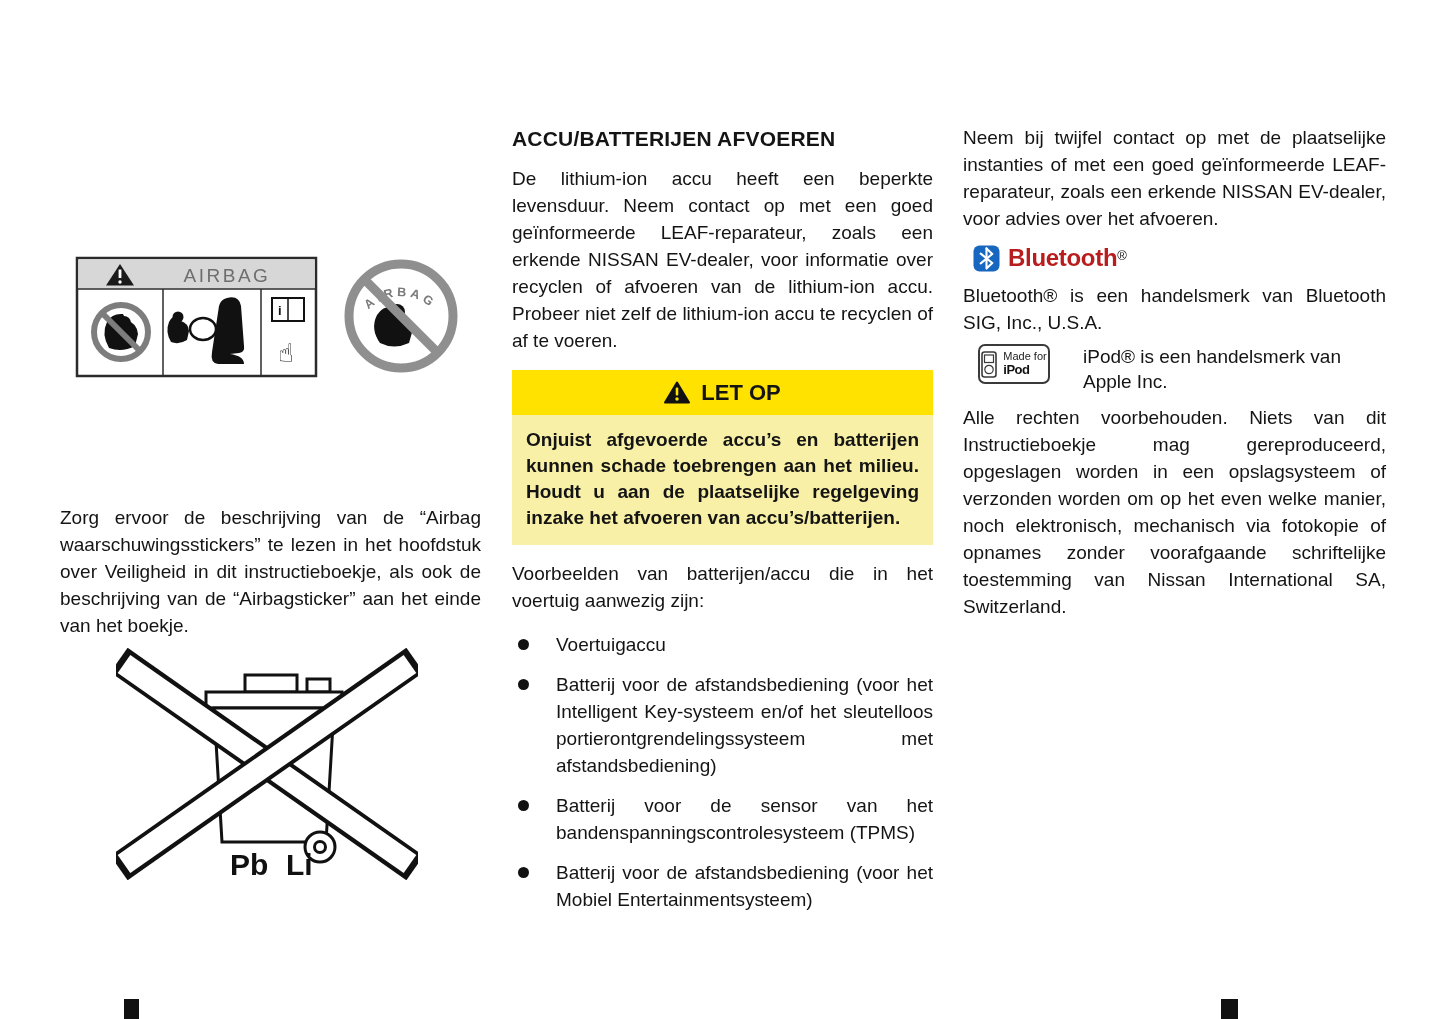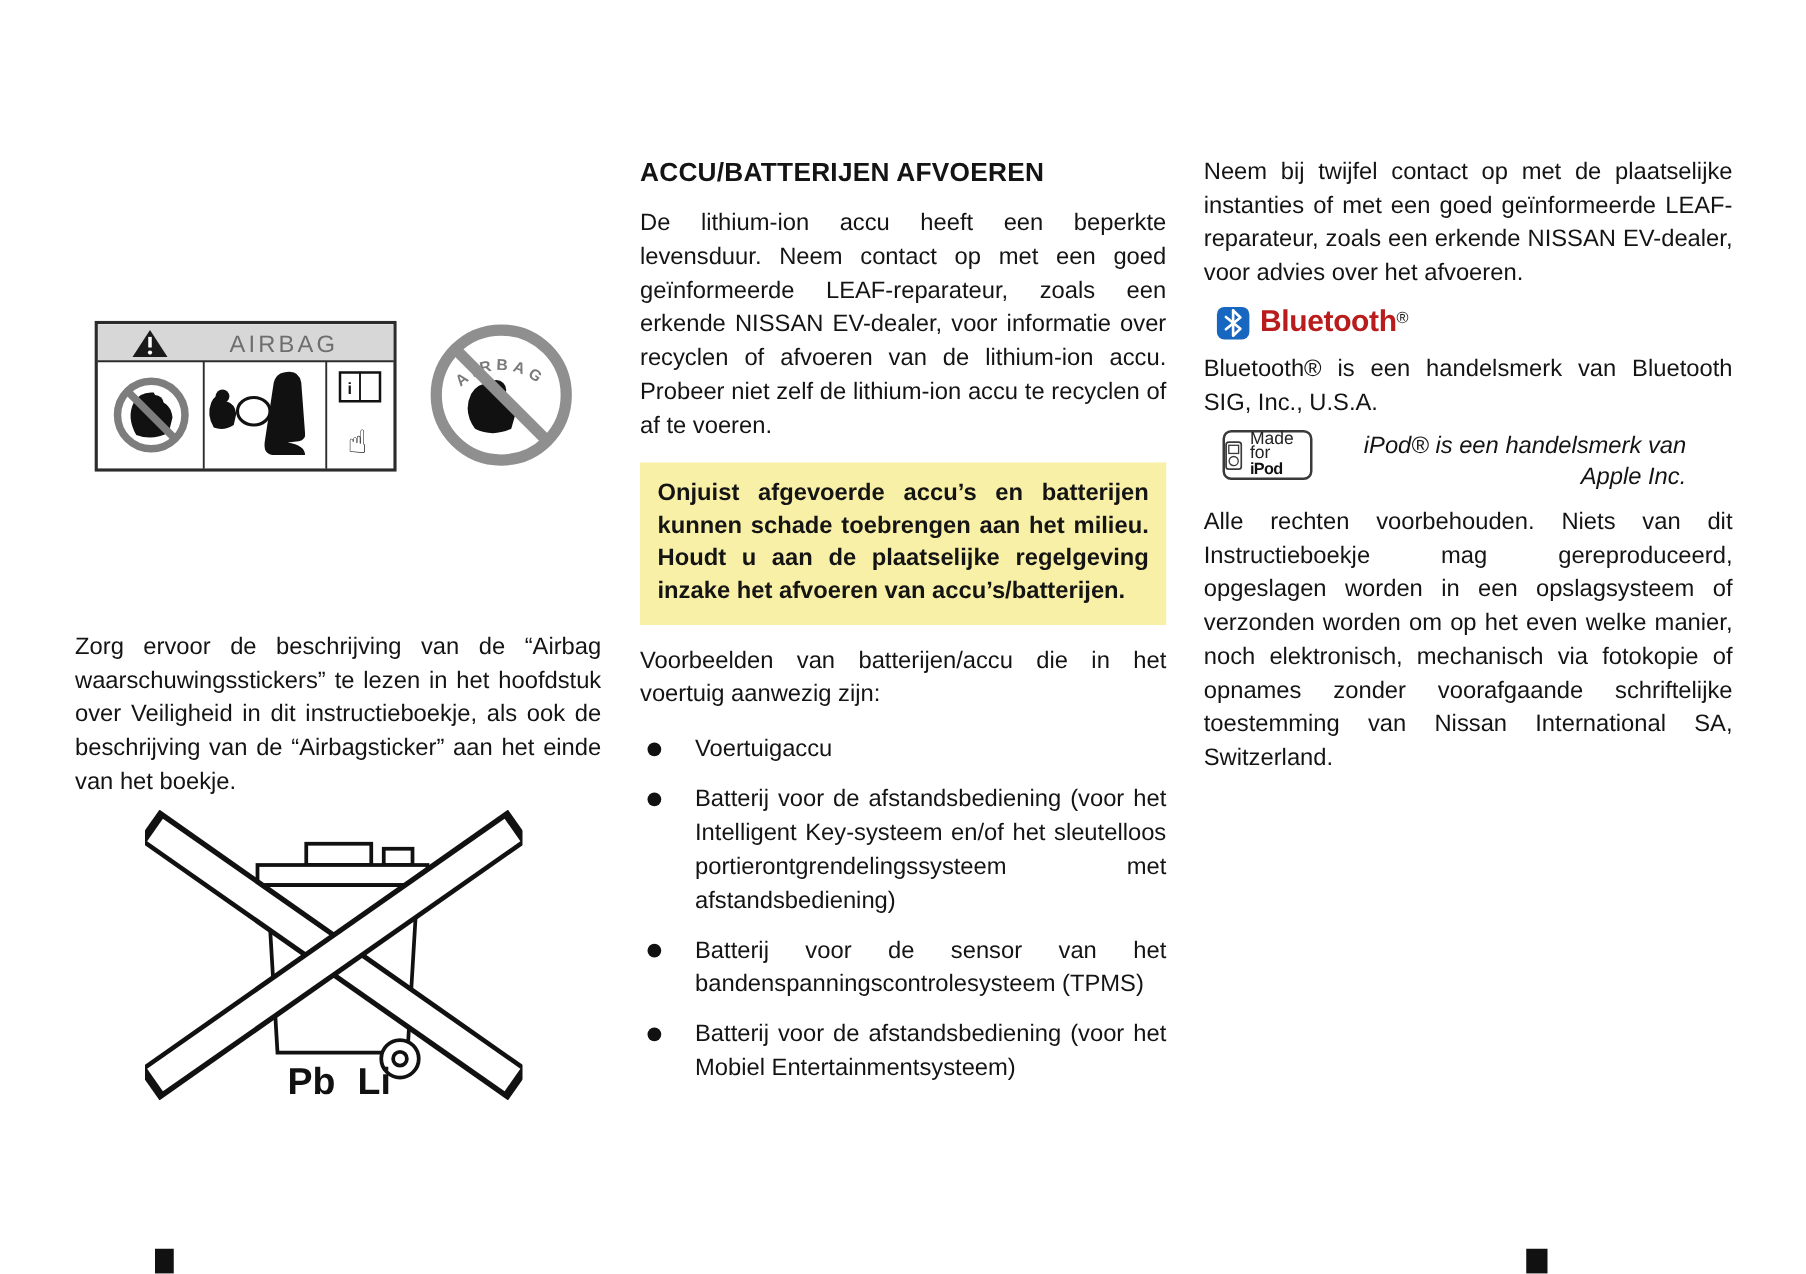--- a/index.html
+++ b/index.html
@@ -14,23 +14,23 @@
   .caution-body { background:#f8f0a6; padding:12px 14px 14px; font-size:19px; line-height:26px; font-weight:bold; text-align:justify; }
   .bullets { list-style:none; margin-top:17px; }
   .bullets li { display:flex; margin-bottom:13px;gap:10px; }
   .dot { flex:none; width:11px; height:11px; border-radius:50%; background:#111; margin:8px 17px 0 6px; }
   .li-text { flex:1; }
   .bt-row { display:flex; align-items:center; gap:8px; margin:12px 0 10px 10px; }
   .bt-word { font-size:24px; font-weight:bold; letter-spacing:-0.3px; color:#b91c1c; }
   .bt-reg { font-size:13px; vertical-align:super; }
   .ipod-row { display:flex; align-items:flex-start; gap:33px; margin:8px 0 0 15px; }
   .ipod-badge { flex:none; border:2px solid #3a3a3a; border-radius:7px; width:72px; height:40px; display:flex; align-items:center; justify-content:center; gap:6px; }
-  .made-for { display:block; font-size:14px; line-height:11px; color:#222; }
+  .made-for { display:block; font-size:11px; line-height:11px; color:#222; }
   .ipod-word { display:block; font-size:13px; font-weight:bold; line-height:16px; letter-spacing:-0.5px; color:#111; }
-  .ipod-text { width:266px; text-align:right; line-height:25px;font-style:italic; }
+  .ipod-text { width:266px; text-align:left; line-height:25px; }
   .copyright { font-size:17px; line-height:22px; margin:8px 0 10px 36px; }
   .p3 { margin-top:10px; }
   .marker { background:#111; }
   sup { line-height:0; }
 </style>
 </head>
 <body>
 
 <div class="page">
 
@@ -100,20 +100,28 @@
     </g>
     <text x="114" y="227" font-size="30" font-weight="bold" fill="#111">Pb</text>
     <text x="170" y="227" font-size="30" font-weight="bold" fill="#111">Li</text>
   </svg>
 
   <div class="abs" style="left:512px;top:127px;width:421px">
     <h1 class="heading">ACCU/BATTERIJEN AFVOEREN</h1>
     <p class="body">De lithium-ion accu heeft een beperkte levensduur. Neem contact op met een goed geïnformeerde LEAF-reparateur, zoals een erkende NISSAN EV-dealer, voor informatie over recyclen of afvoeren van de lithium-ion accu. Probeer niet zelf de lithium-ion accu te recyclen of af te voeren.</p>
 
     <div class="caution">
+      <div class="caution-header">
+        <svg width="26" height="23" viewBox="0 0 26 23">
+          <path d="M13,1.5 L25,21.5 H1 Z" fill="#111" stroke="#111" stroke-linejoin="round" stroke-width="2"></path>
+          <rect x="11.7" y="6.5" width="2.6" height="8" rx="1" fill="#ffe200"></rect>
+          <circle cx="13" cy="18" r="1.7" fill="#ffe200"></circle>
+        </svg>
+        <span>LET OP</span>
+      </div>
       <p class="caution-body">Onjuist afgevoerde accu’s en batterijen kunnen schade toebrengen aan het milieu. Houdt u aan de plaatselijke regelgeving inzake het afvoeren van accu’s/batterijen.</p>
     </div>
 
     <p class="body">Voorbeelden van batterijen/accu die in het voertuig aanwezig zijn:</p>
 
     <ul class="bullets">
       <li>
         <span class="dot"></span>
         <span class="body li-text">Voertuigaccu</span>
       </li>

